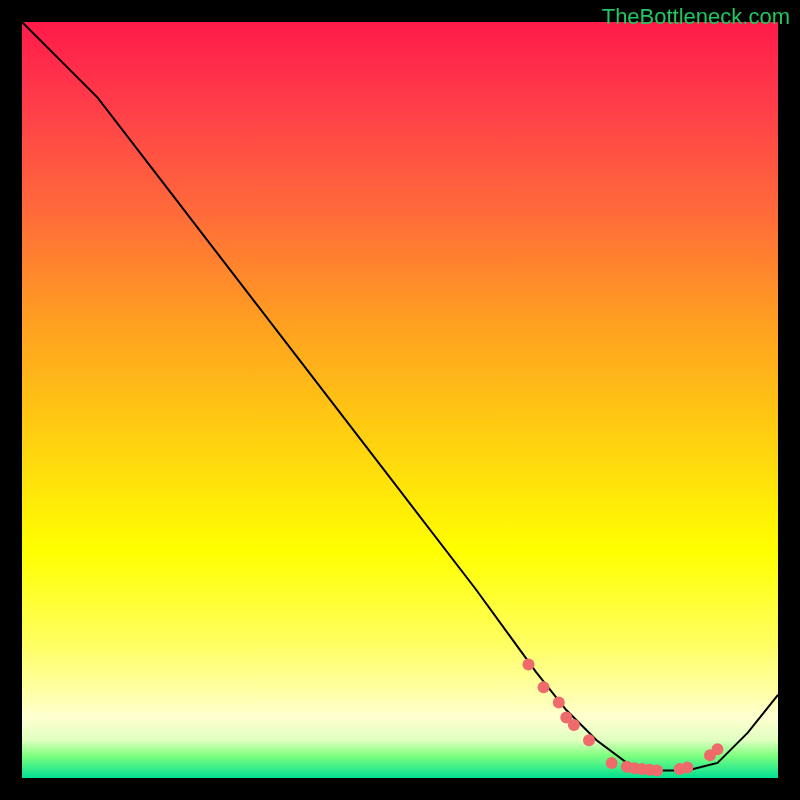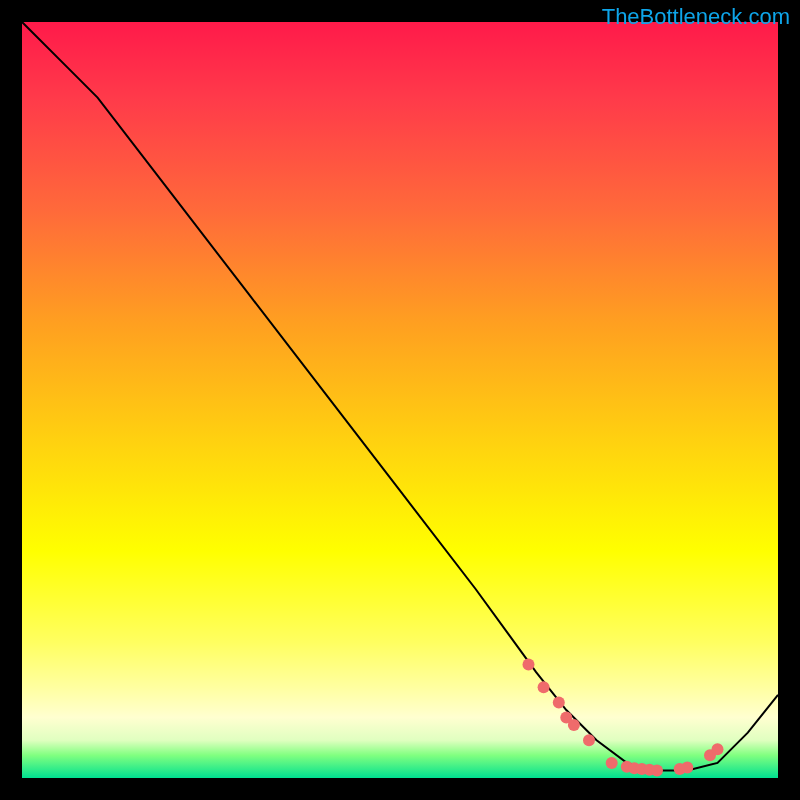--- a/index.html
+++ b/index.html
@@ -7,21 +7,21 @@
     width: 800px;
     height: 800px;
     background: #000000;
     position: relative;
     font-family: Arial, sans-serif;
   }
   .watermark {
     position: absolute;
     top: 4px;
     right: 10px;
-    color: #0ea5e9;
+    color: #22c55e;
     font-size: 22px;
     font-weight: normal;
     z-index: 10;
   }
   .plot-area {
     position: absolute;
     left: 22px;
     top: 22px;
     width: 756px;
     height: 756px;

